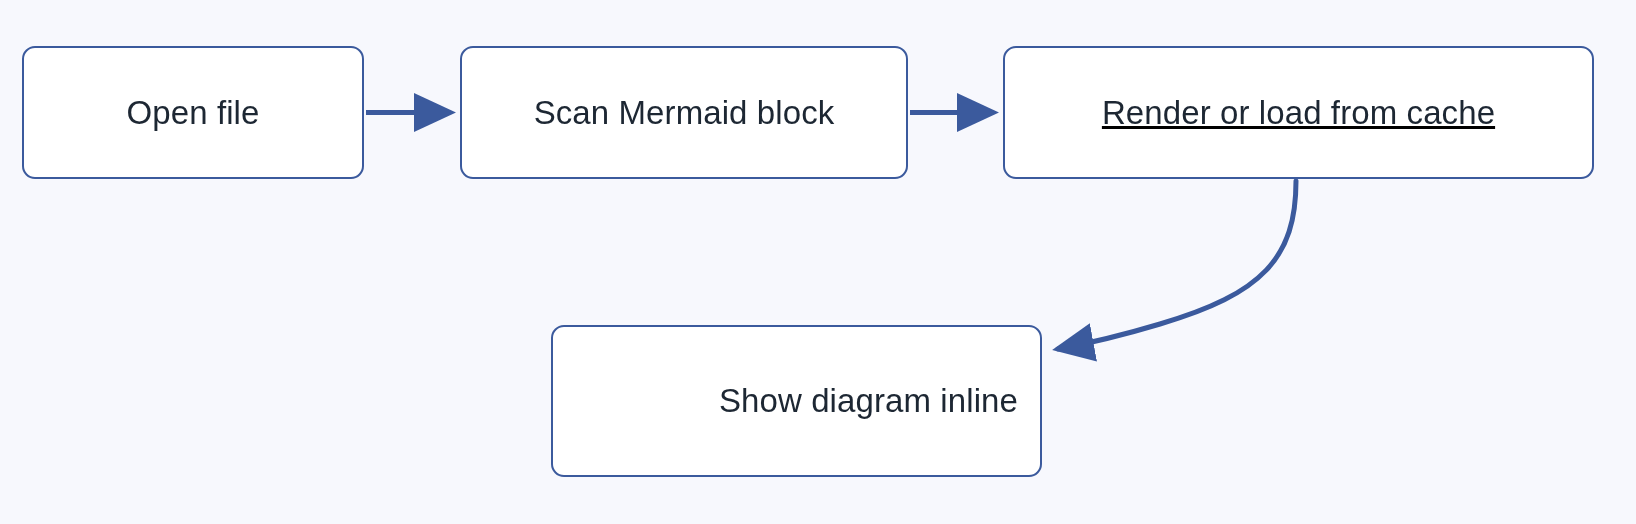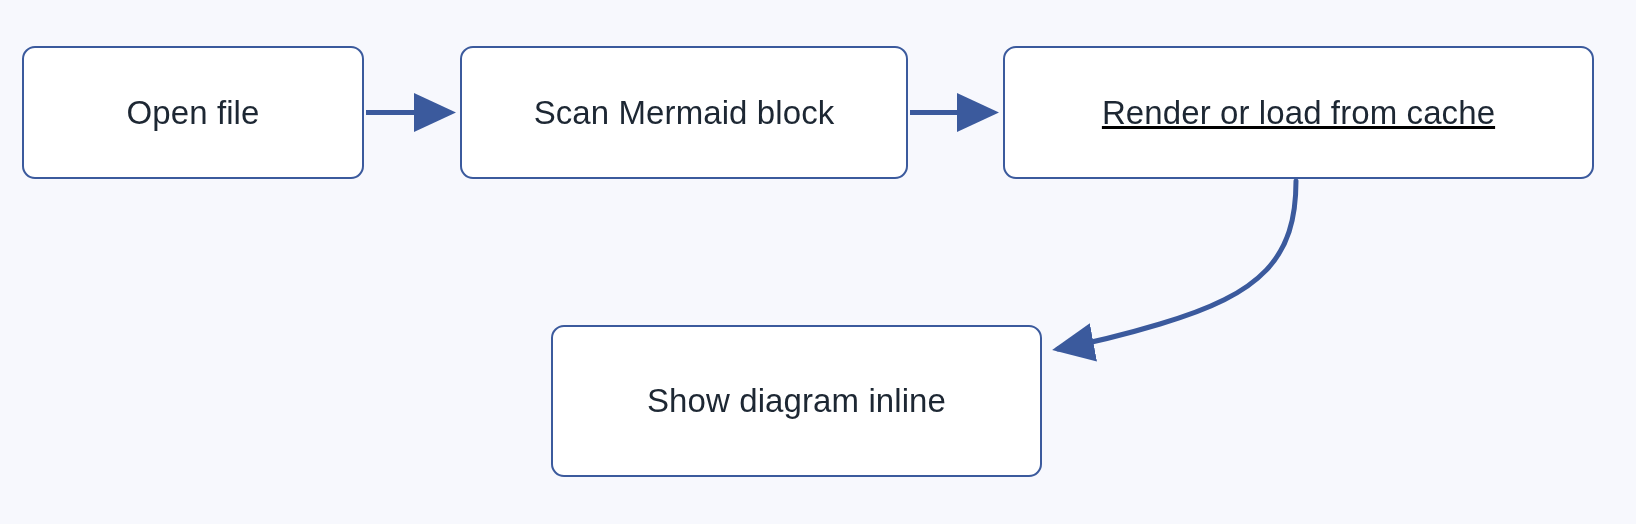--- a/index.html
+++ b/index.html
@@ -43,21 +43,21 @@
     font-size: 33px;
     line-height: 1.2;
     color: #1d2733;
     white-space: nowrap;
     letter-spacing: 0.1px;
   }
   
   #node-open-file        { left: 22px;  top: 46px;  width: 342px; height: 133px; }
   #node-scan-mermaid     { left: 460px; top: 46px;  width: 448px; height: 133px; }
   #node-render-or-load   { left: 1003px;top: 46px;  width: 591px; height: 133px; text-decoration: underline; }
-  #node-show-diagram     { left: 551px; top: 325px; width: 491px; height: 152px; }
+  #node-show-diagram     { left: 551px; top: 325px; width: 491px; height: 152px; justify-content: flex-end; }
 </style>
 </head>
 <body>
 
 <div id="diagram-root">
 
   <svg class="edge-layer" viewBox="0 0 1636 524" width="1636" height="524" xmlns="http://www.w3.org/2000/svg">
     <defs>
       <marker id="arrowhead" markerWidth="9" markerHeight="9" refX="7.2" refY="4.5" orient="auto" markerUnits="strokeWidth">
         <path d="M 0 0.6 L 8.4 4.5 L 0 8.4 z" fill="#3b5a9d"></path>

